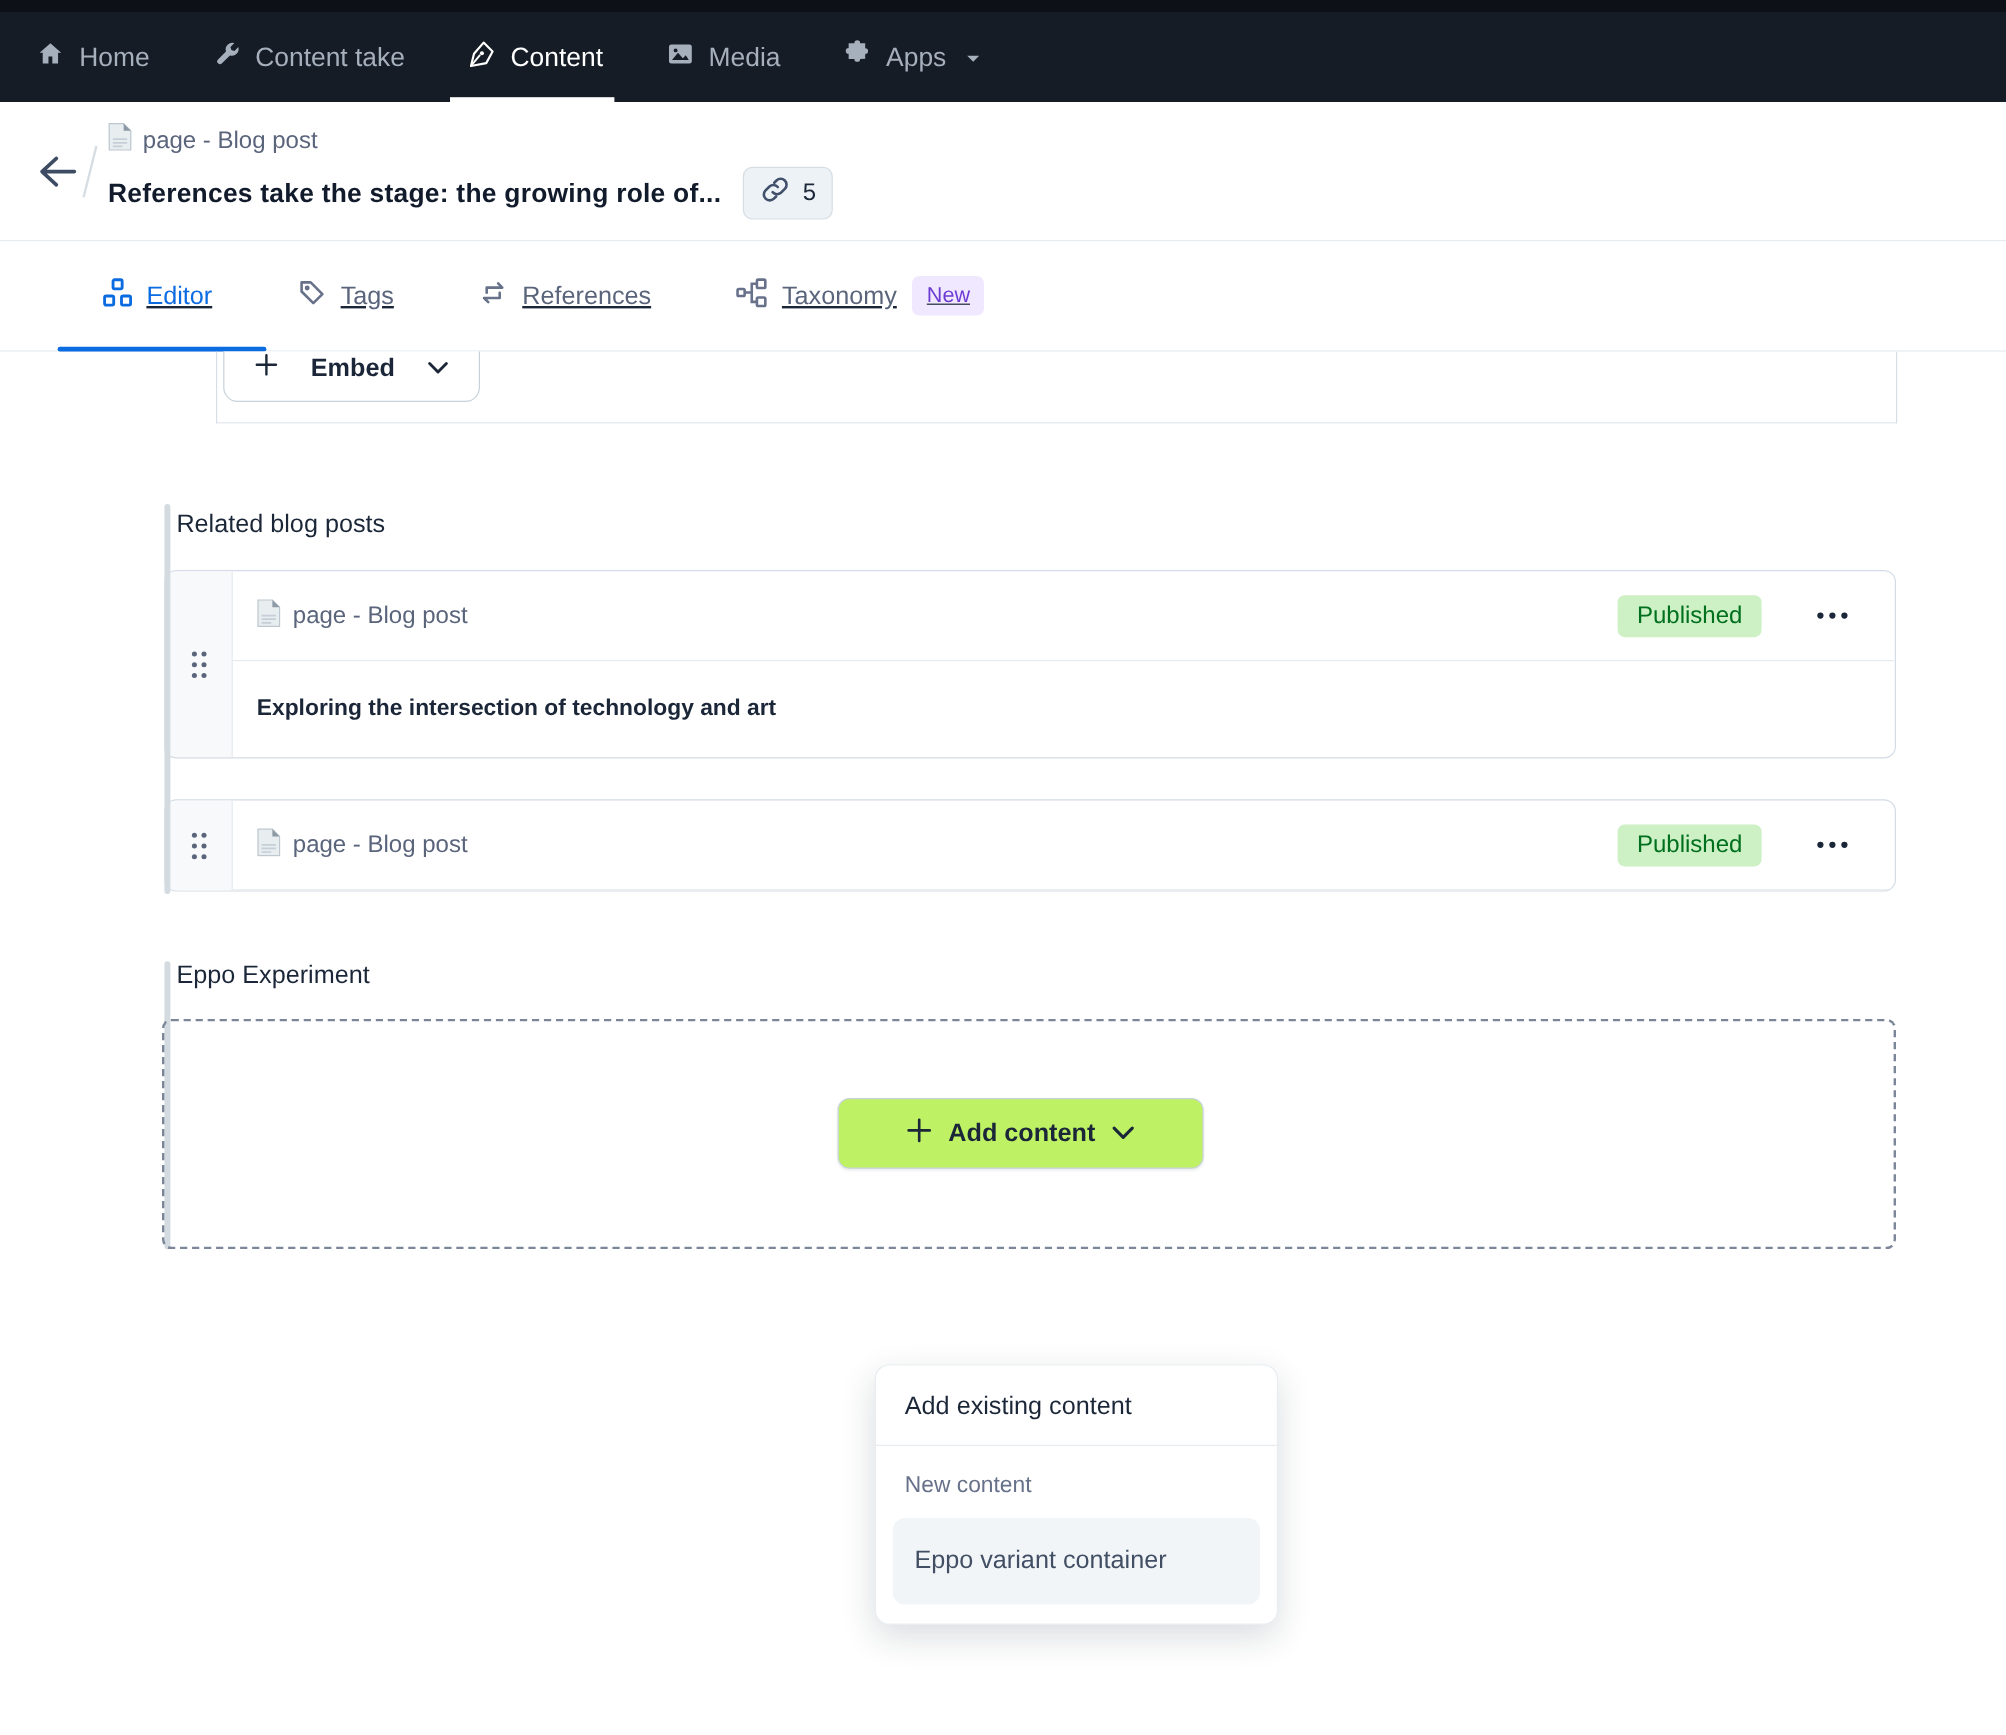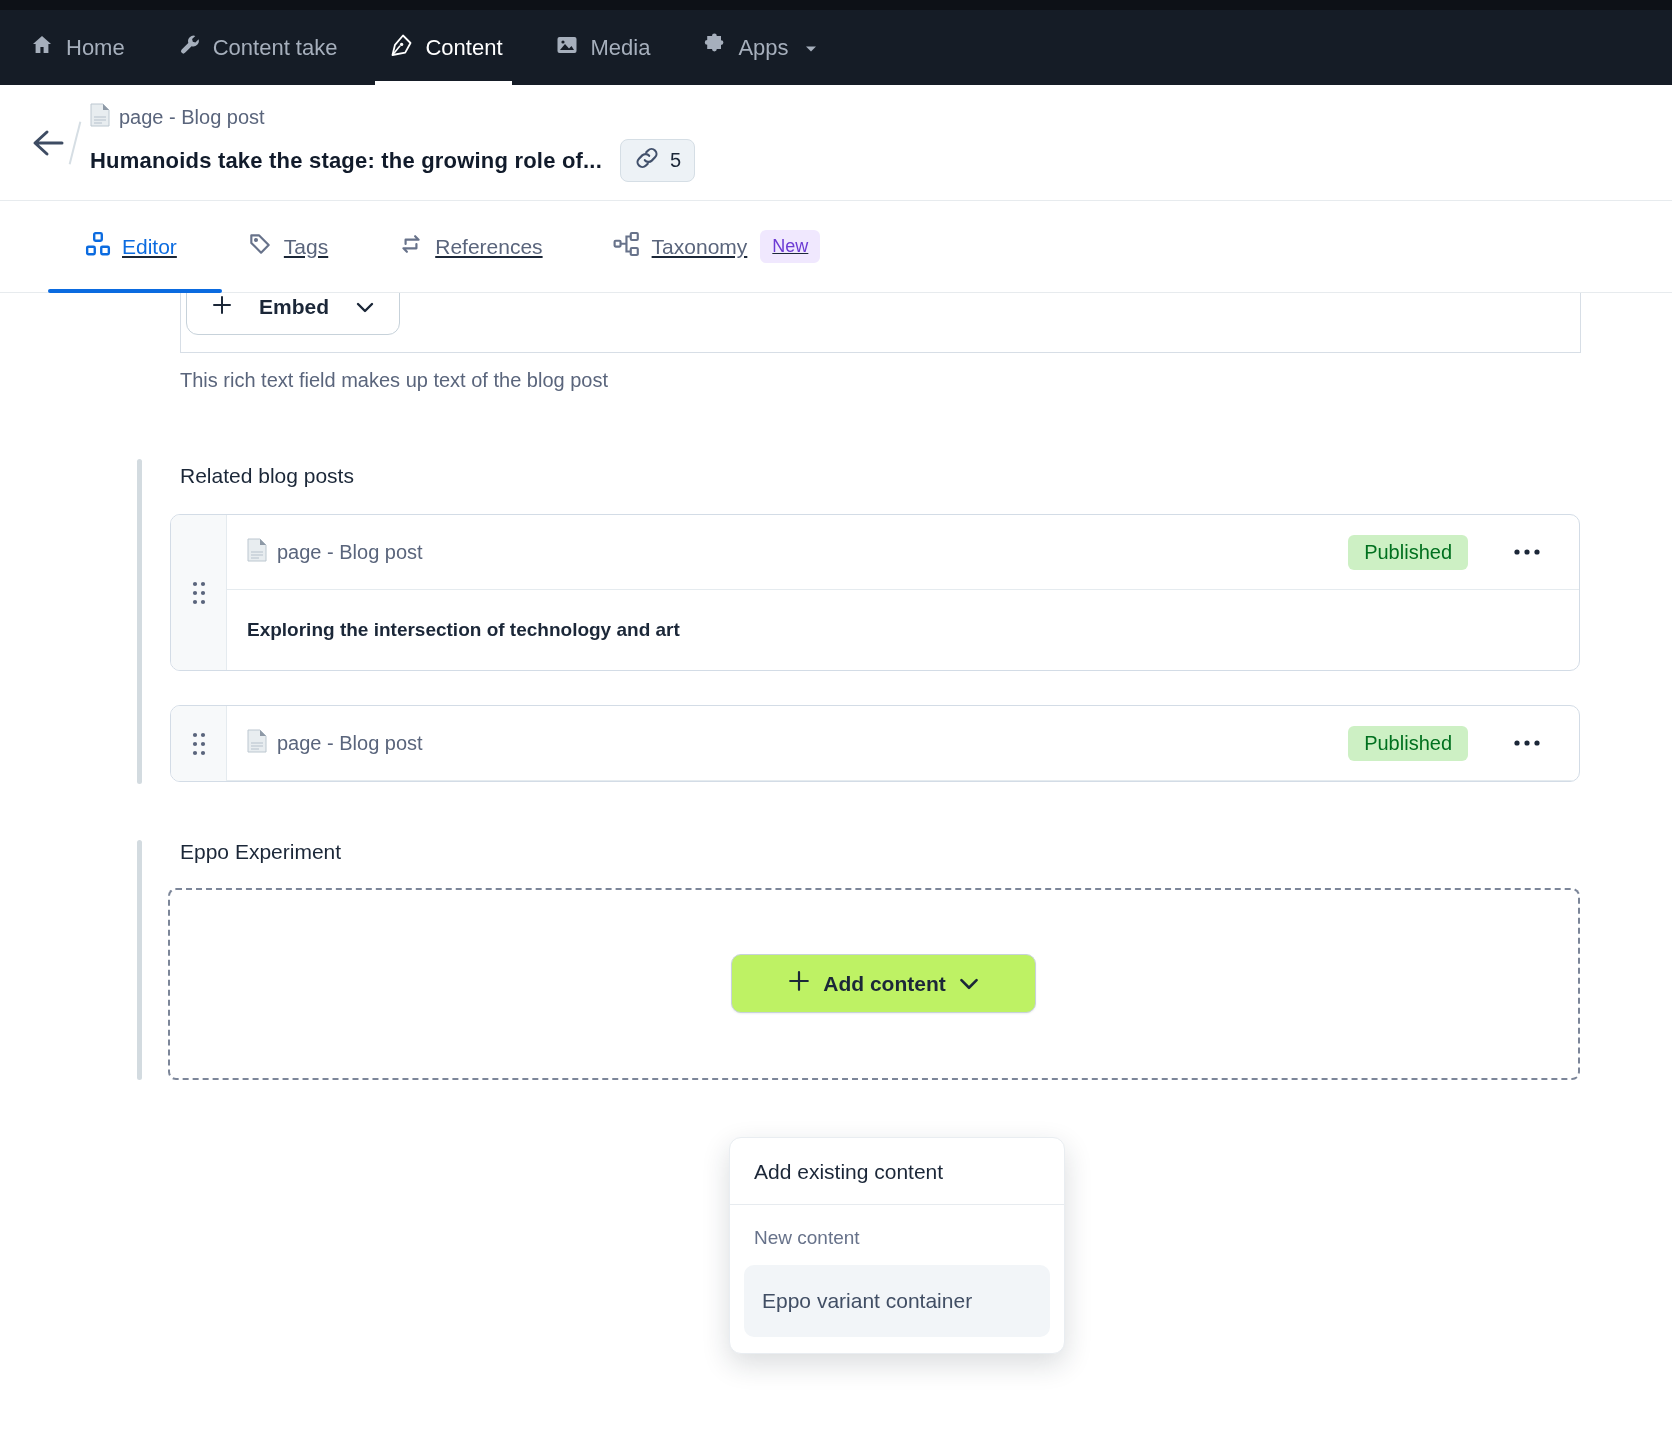--- a/index.html
+++ b/index.html
@@ -37,21 +37,21 @@
   
   .scroll-clip{overflow:hidden;}
   .rt-remnant{margin:0 91px 0 180px;height:60px;box-sizing:border-box;position:relative;
               border-left:1px solid #D7DEE6;border-right:1px solid #D7DEE6;border-bottom:1px solid #D7DEE6;}
   .embed-btn{position:absolute;left:5px;top:-14px;height:56px;width:214px;box-sizing:border-box;background:#fff;
              border:1px solid #C7D2DA;border-radius:12px;display:flex;align-items:center;justify-content:center;
              gap:27px;font-size:21px;font-weight:600;color:#1B2738;cursor:pointer;}
   .helper{margin:16px 91px 0 180px;color:#5A657C;font-size:20px;}
 
   
-  .field{position:relative;margin-left:137px;margin-right:92px;padding-left:33px;}
+  .field{position:relative;margin-left:137px;margin-right:92px;}
   .field::before{content:"";position:absolute;left:0;top:0;bottom:0;width:5px;background:#D3DBE0;border-radius:3px;}
   .field-label{font-size:21px;color:#1B2738;margin-left:10px;}
   .field-related{margin-top:67px;padding-top:5px;padding-bottom:2px;}
   .field-related .field-label{margin-bottom:26px;}
 
   .card{border:1px solid #D3DCE6;border-radius:10px;background:#fff;display:flex;overflow:hidden;}
   .card + .card{margin-top:34px;}
   .drag-col{width:55px;flex:none;background:#F7F9FA;border-right:1px solid #E5EBEF;
             display:flex;align-items:center;justify-content:center;cursor:grab;}
   .card-main{flex:1;min-width:0;}
@@ -149,21 +149,21 @@
         <span>
           <svg width="20" height="24" viewBox="0 0 20 24">
             <path d="M1 1h12l6 6v16H1z" fill="#E8EDF0" stroke="#BCC7D0" stroke-width="1"></path>
             <path d="M13 1l6 6h-6z" fill="#8E99A6"></path>
             <path d="M4 14h12M4 17h12M4 20h8" stroke="#C6CFD8" stroke-width="1.4"></path>
           </svg>
         </span>
         <span>page - Blog post</span>
       </div>
       <div class="title-row">
-        <span class="entry-title">Humanoids take the stage: the growing role of...</span>
+        <span class="entry-title">References take the stage: the growing role of...</span>
         <span class="link-badge">
           <span>
             <svg width="26" height="26" viewBox="0 0 24 24" fill="none" stroke="#41506B" stroke-width="2" stroke-linecap="round">
               <path d="M10 14a4.5 4.5 0 0 0 6.4.4l3-3a4.5 4.5 0 0 0-6.4-6.4l-1.7 1.7"></path>
               <path d="M14 10a4.5 4.5 0 0 0-6.4-.4l-3 3a4.5 4.5 0 0 0 6.4 6.4l1.7-1.7"></path>
             </svg>
           </span>
           <span>5</span>
         </span>
       </div>
@@ -223,21 +223,20 @@
         </span>
         <span>Embed</span>
         <span>
           <svg width="18" height="12" viewBox="0 0 18 12">
               <path d="M2 2l7 7 7-7" fill="none" stroke="#1B2738" stroke-width="2.4" stroke-linecap="round" stroke-linejoin="round"></path>
             </svg>
         </span>
       </div>
     </div>
   </div>
-  <div class="helper">This rich text field makes up text of the blog post</div>
 
   <section class="field field-related">
     <div class="field-label">Related blog posts</div>
 
     <div class="card">
       <div class="drag-col">
         <svg width="18" height="26" viewBox="0 0 18 26">
           <g fill="#5A657C">
             <circle cx="5" cy="4" r="2.1"></circle>
               <circle cx="13" cy="4" r="2.1"></circle>

